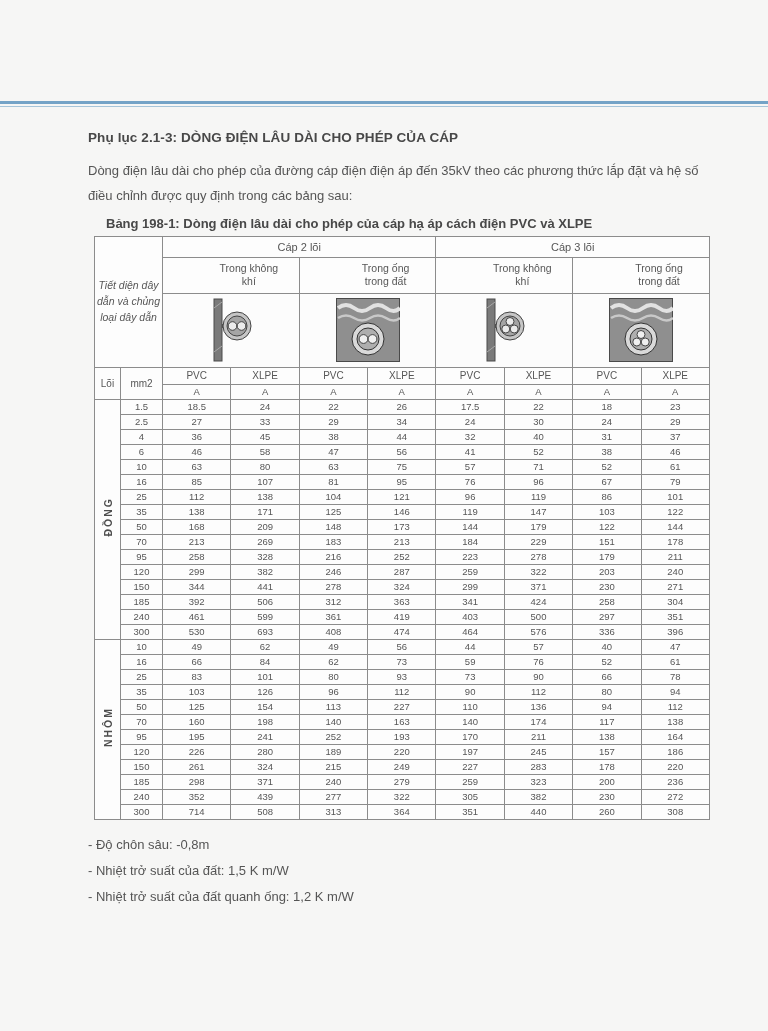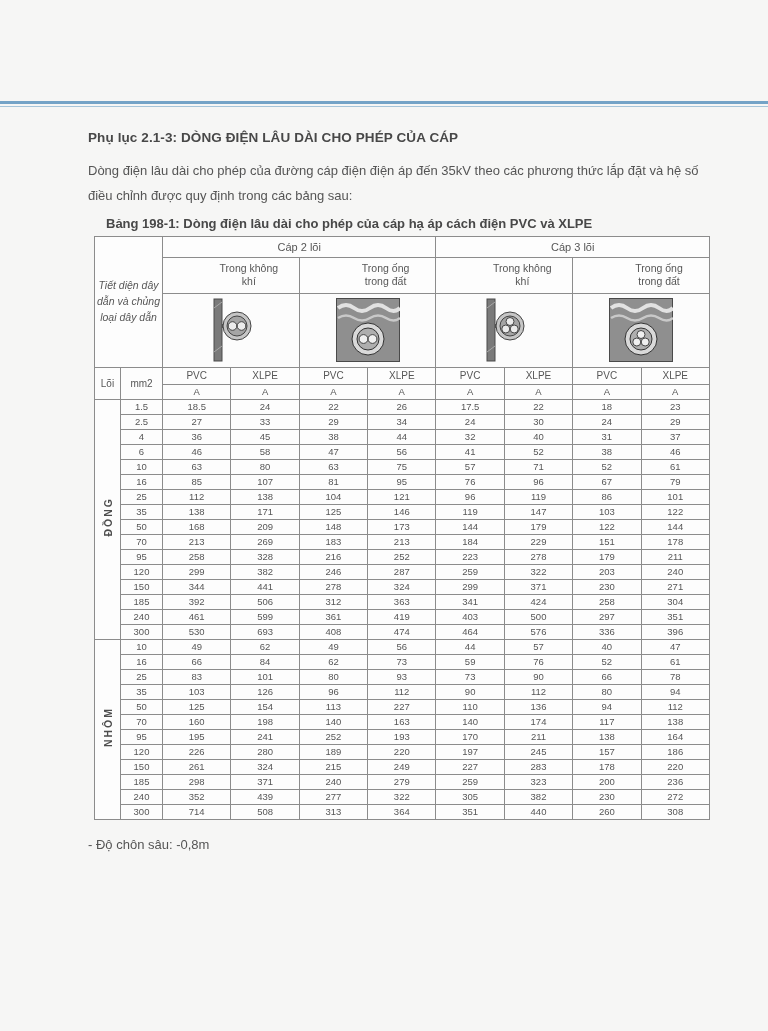--- a/index.html
+++ b/index.html
@@ -486,15 +486,17 @@
           <td class="val-cell">351</td>
           <td class="val-cell">440</td>
           <td class="val-cell">260</td>
           <td class="val-cell">308</td>
         </tr>
       </tbody>
     </table>
 
   <div class="notes">
     <div class="note-item">- Độ chôn sâu: -0,8m</div>
+    <div class="note-item">- Nhiệt trở suất của đất: 1,5 K m/W</div>
+    <div class="note-item">- Nhiệt trở suất của đất quanh ống: 1,2 K m/W</div>
   </div>
 
 </div>
 
 </body></html>

